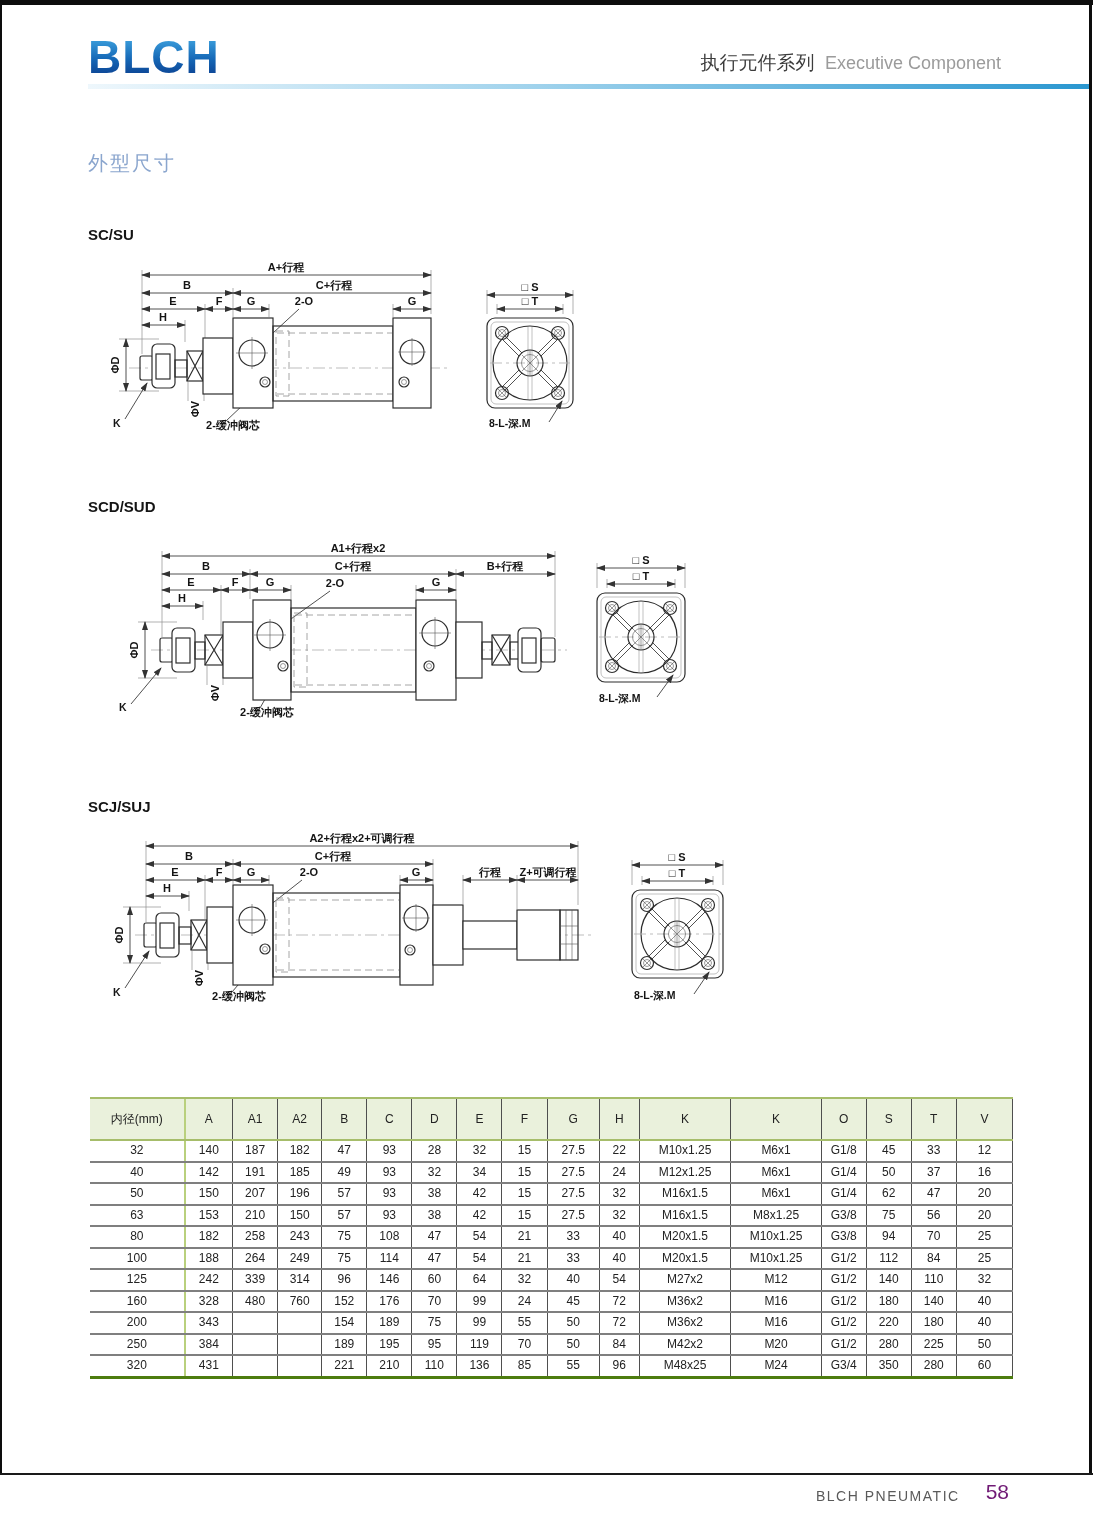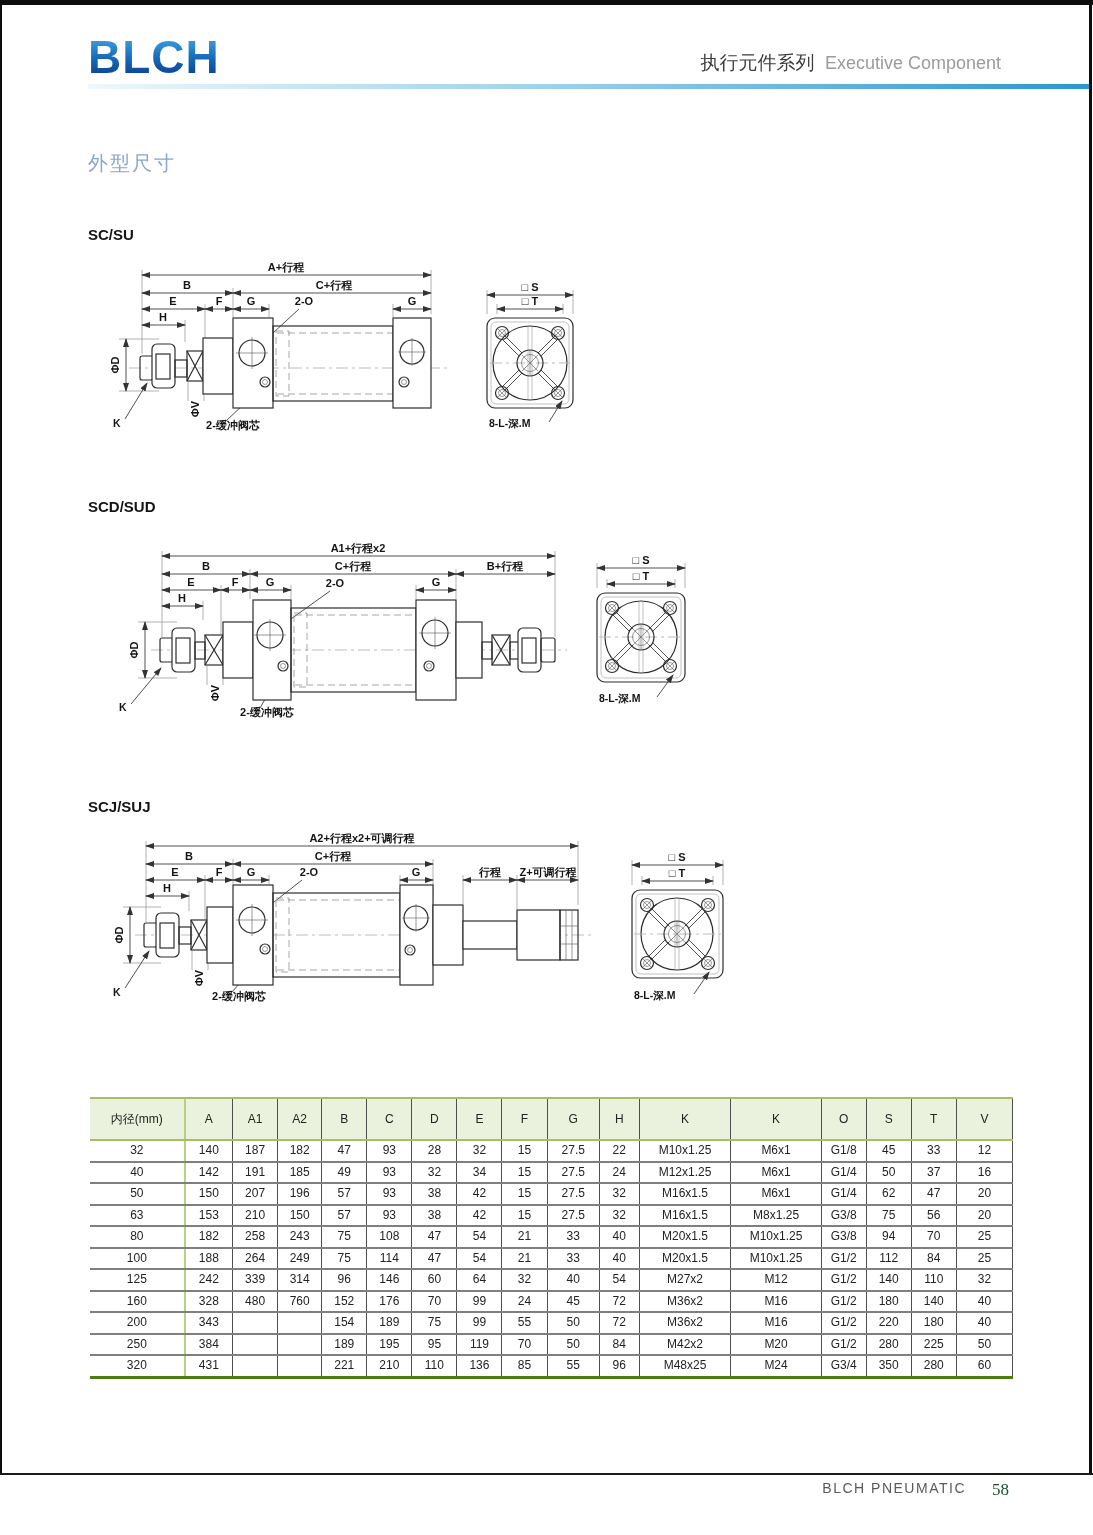--- a/index.html
+++ b/index.html
@@ -52,23 +52,23 @@
   table.dims th{background:#eaf1dc;border-top:2px solid #a6bd6a;border-bottom:2px solid #a6bd6a;
         font-weight:400;height:40px;padding:0;text-align:center;}
   table.dims td{height:19.5px;line-height:19.5px;text-align:center;border-bottom:2px solid #7f7f7f;
         padding:0;overflow:hidden;white-space:nowrap;}
   table.dims th+th,table.dims td+td{border-left:1px solid #4f4f4f;}
   table.dims th.gsep,table.dims td.gsep{border-left:2px solid #b9d07d;}
   table.dims th:last-child,table.dims td:last-child{border-right:1px solid #4f4f4f;}
   table.dims tbody tr:last-child td{border-bottom:3px solid #4d7c0f;}
 
   
-  .footer{position:absolute;top:1480px;right:84px;display:flex;align-items:flex-start;gap:26px;}
+  .footer{position:absolute;top:1480px;right:84px;display:flex;align-items:flex-end;gap:26px;}
   .f-brand{font-size:14px;color:#5a5a5a;letter-spacing:1.5px;}
-  .f-num{font-size:17px;color:#14532d;font-family:Liberation Serif, serif;}
+  .f-num{font-size:21px;color:#701a75;}
 </style>
 </head>
 <body>
 
 <div class="page">
   <div class="b-top"></div>
   <div class="b-left"></div>
   <div class="b-right"></div>
 
   <div class="logo">BLCH</div>

